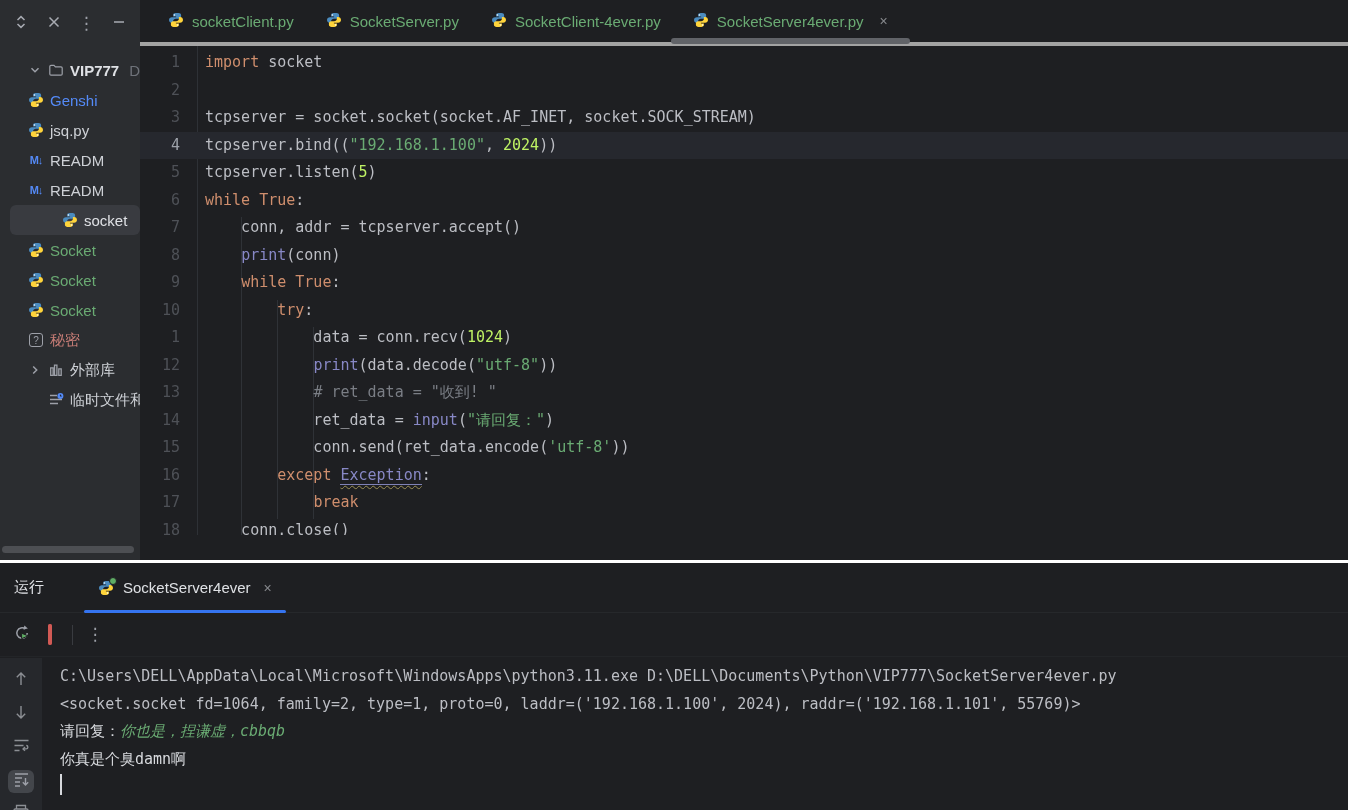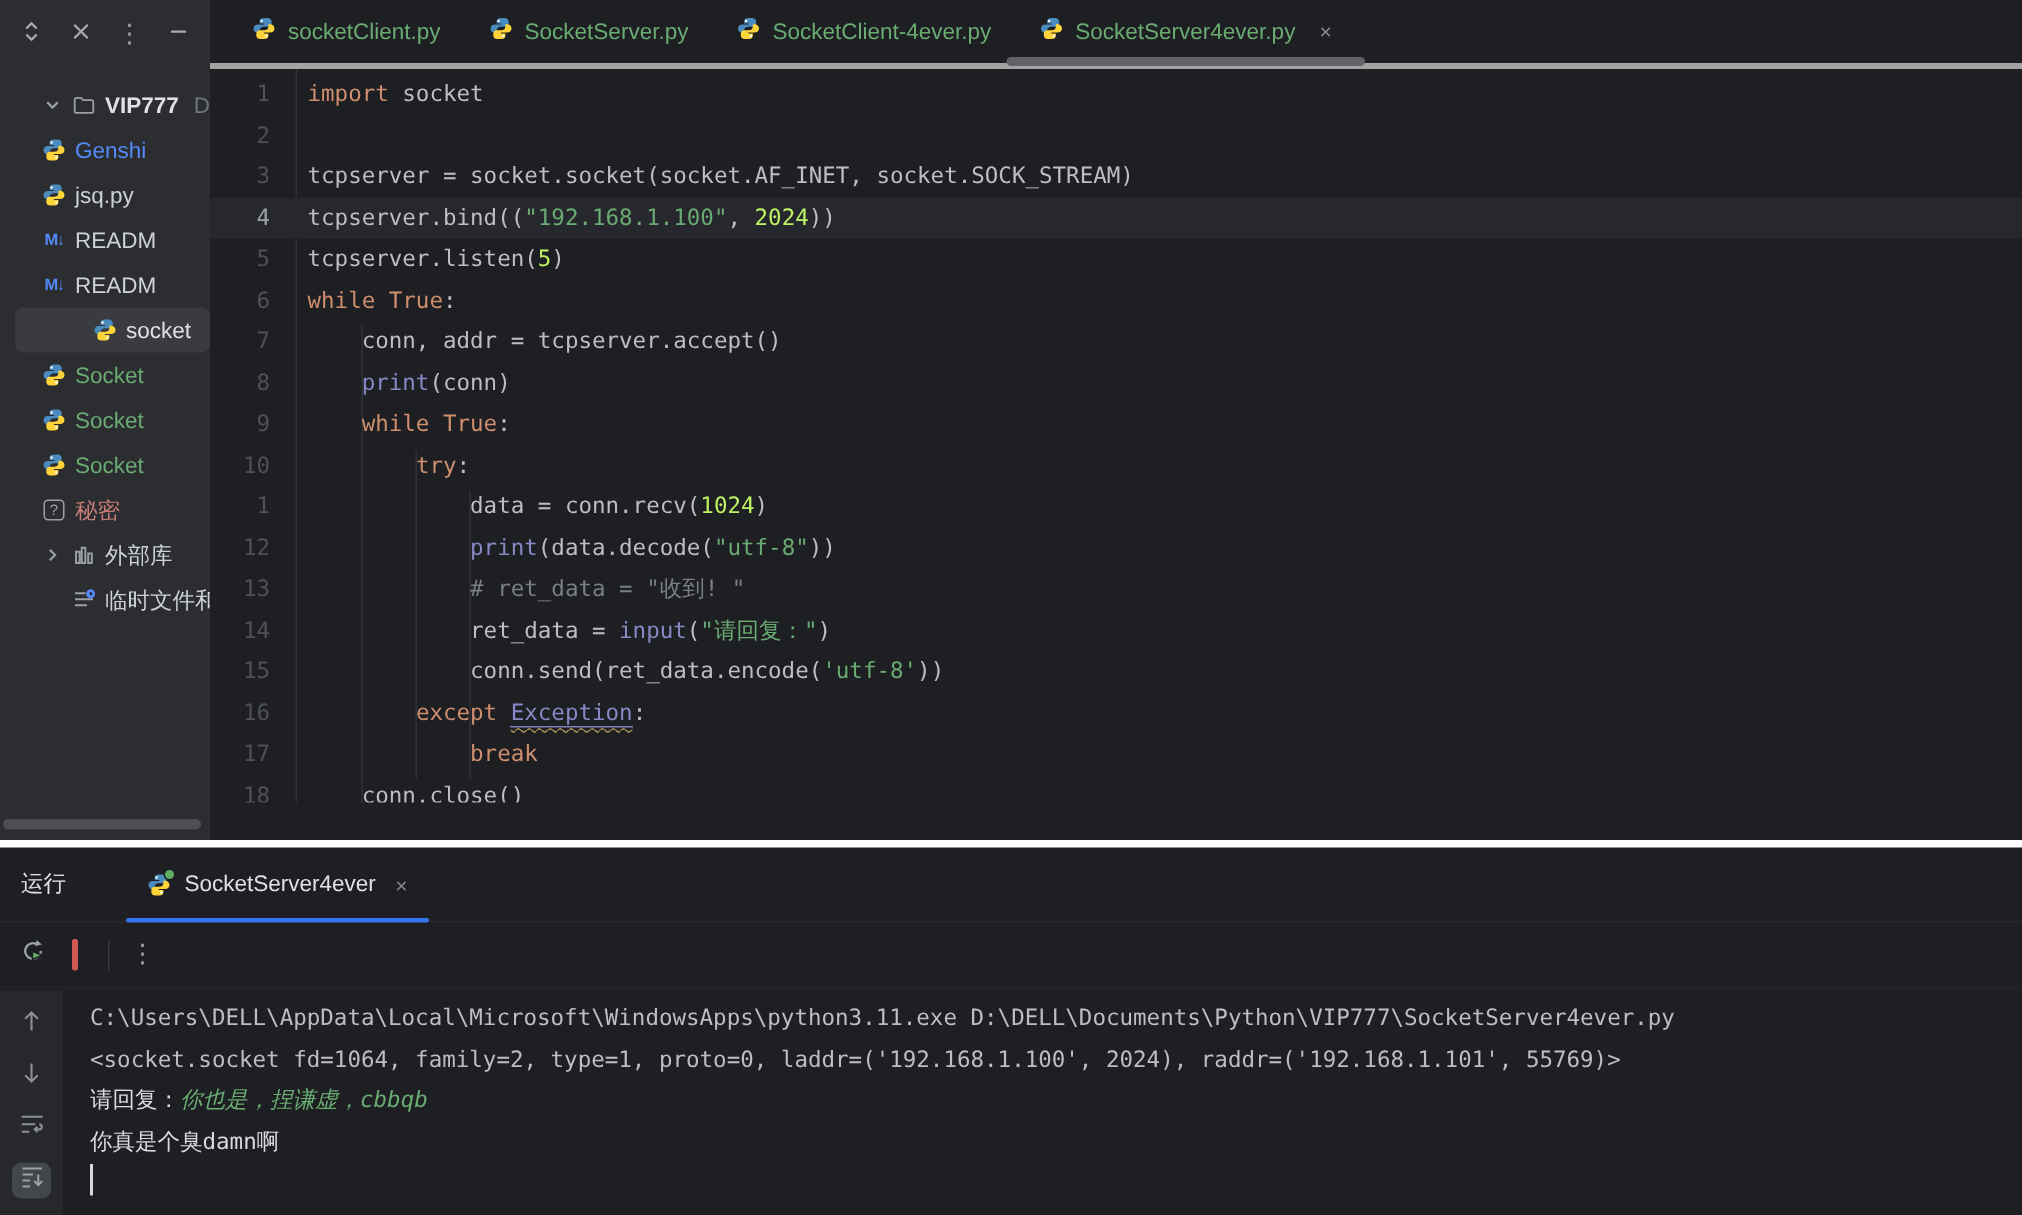--- a/index.html
+++ b/index.html
@@ -89,21 +89,21 @@
   .guides { position:absolute; left:65px; top:0; height:489px;
     font-family:"DejaVu Sans Mono","Liberation Mono",monospace; font-size:15px; }
   .guide { position:absolute; width:1px; background:#2f3237; }
   .g1 { left:4ch;  top:171px; height:318px; }
   .g2 { left:8ch;  top:254px; height:219px; }
   .g3 { left:12ch; top:281px; height:192px; }
 
   
   .runpanel {
     position:absolute; top:560px; left:0; right:0; bottom:0;
-    background:#1e1f22; border-top:5px solid #ffffff;
+    background:#1e1f22; border-top:3px solid #ffffff;
   }
   .runheader { height:50px; display:flex; align-items:stretch; border-bottom:1px solid #26282b; }
   .runtitle { align-self:center; padding:0 16px 0 14px; color:#dfe1e5; font-size:15px; }
   .runtab {
     position:relative; display:flex; align-items:center; gap:9px;
     padding:0 14px; margin-left:24px; color:#dfe1e5; font-size:15px;
   }
   .runtab::after {
     content:""; position:absolute; left:0; right:0; bottom:-1px;
     height:3px; border-radius:2px; background:#3574f0;

